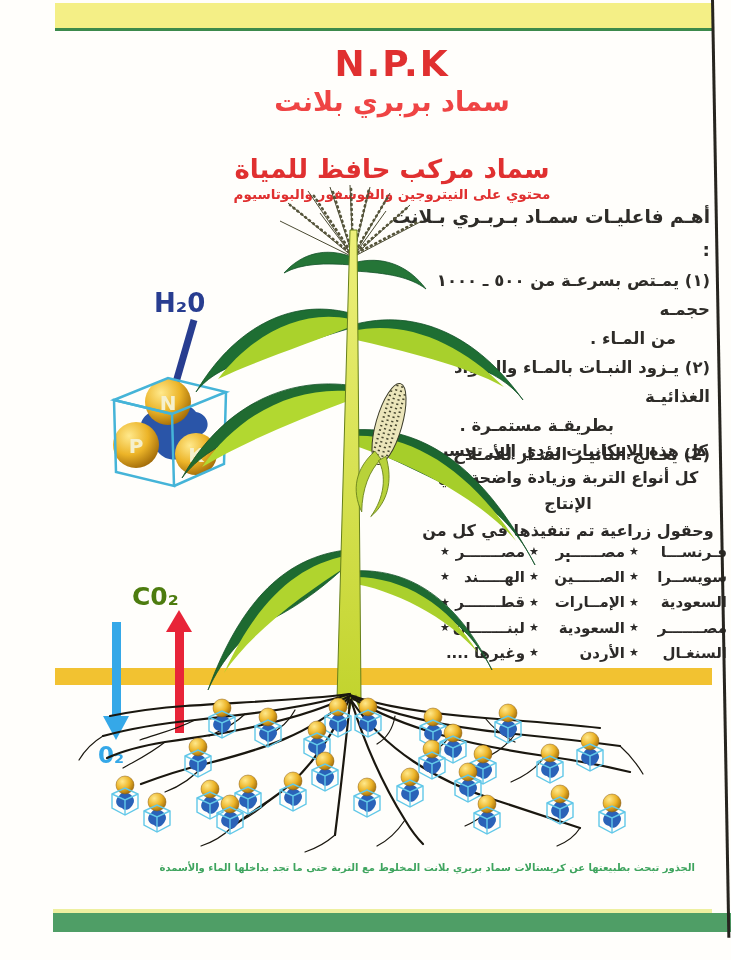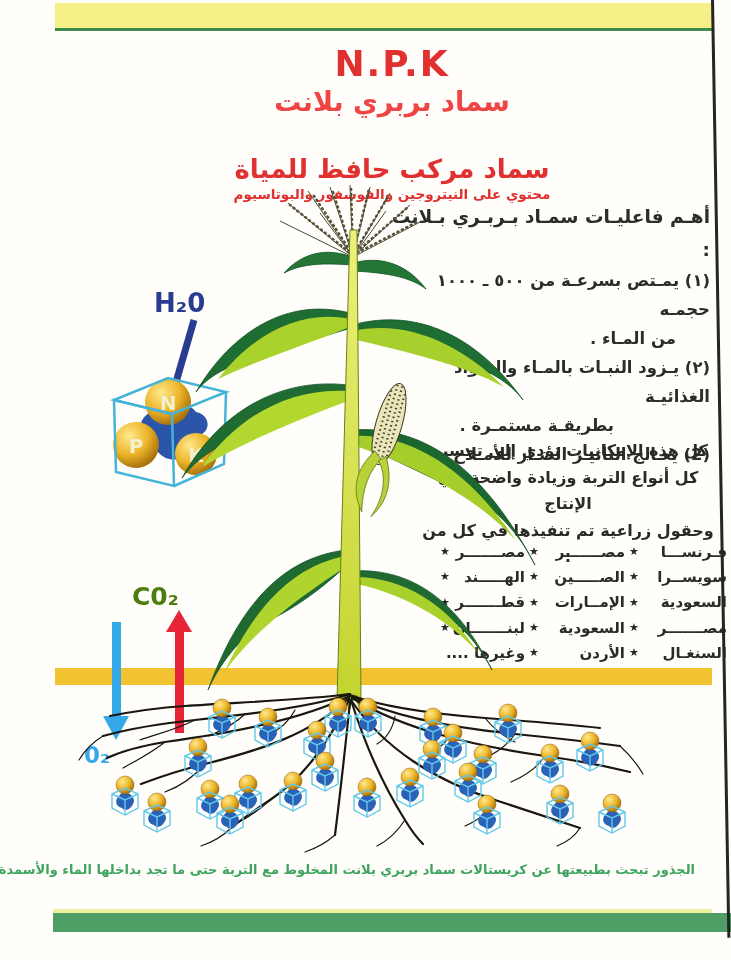--- a/index.html
+++ b/index.html
@@ -31,30 +31,30 @@
   #benefits .bl{font-size:16px;font-weight:bold;line-height:26.5px;}
   
   #countries{left:436px;top:539px;width:291px;height:127px;direction:rtl;
              display:grid;grid-template-columns:98px 96px 85px;grid-auto-rows:25.3px;
              column-gap:4px;color:#2c2a28;}
   .cc{display:flex;justify-content:space-between;align-items:center;}
   .cname{font-size:15px;font-weight:bold;white-space:nowrap;}
   .cstar{font-size:11px;}
   
   #co2-label{left:132px;top:582px;font-size:25px;font-weight:bold;color:#4d7c0f;}
-  #o2-label{left:84px;top:742px;font-size:23px;font-weight:bold;color:#35a8e8;text-align:center;}
+  #o2-label{left:98px;top:742px;font-size:23px;font-weight:bold;color:#35a8e8;text-align:center;}
   #co2-head{left:166px;top:610px;width:0;height:0;border-left:13px solid transparent;
             border-right:13px solid transparent;border-bottom:22px solid #e82438;}
   #co2-shaft{left:175px;top:630px;width:9px;height:103px;background:#e82438;}
   #o2-shaft{left:112px;top:622px;width:9px;height:96px;background:#35a8e8;}
   #o2-head{left:103px;top:716px;width:0;height:0;border-left:13px solid transparent;
            border-right:13px solid transparent;border-top:24px solid #35a8e8;}
   
-  #caption{left:40px;top:862px;width:655px;direction:rtl;text-align:center;
-           font-size:13px;font-weight:bold;color:#3ea45e;white-space:nowrap;}
+  #caption{left:40px;top:862px;width:655px;direction:rtl;
+           font-size:10px;font-weight:bold;color:#3ea45e;white-space:nowrap;}
   svg text{font-family:"DejaVu Sans",sans-serif;}
 </style>
 </head>
 <body>
 <div id="page">
 
   <div class="abs" id="band-top"></div>
   <div class="abs" id="line-top"></div>
   <div class="abs" id="band-ground"></div>
   <div class="abs" id="line-bottom-yellow"></div>

